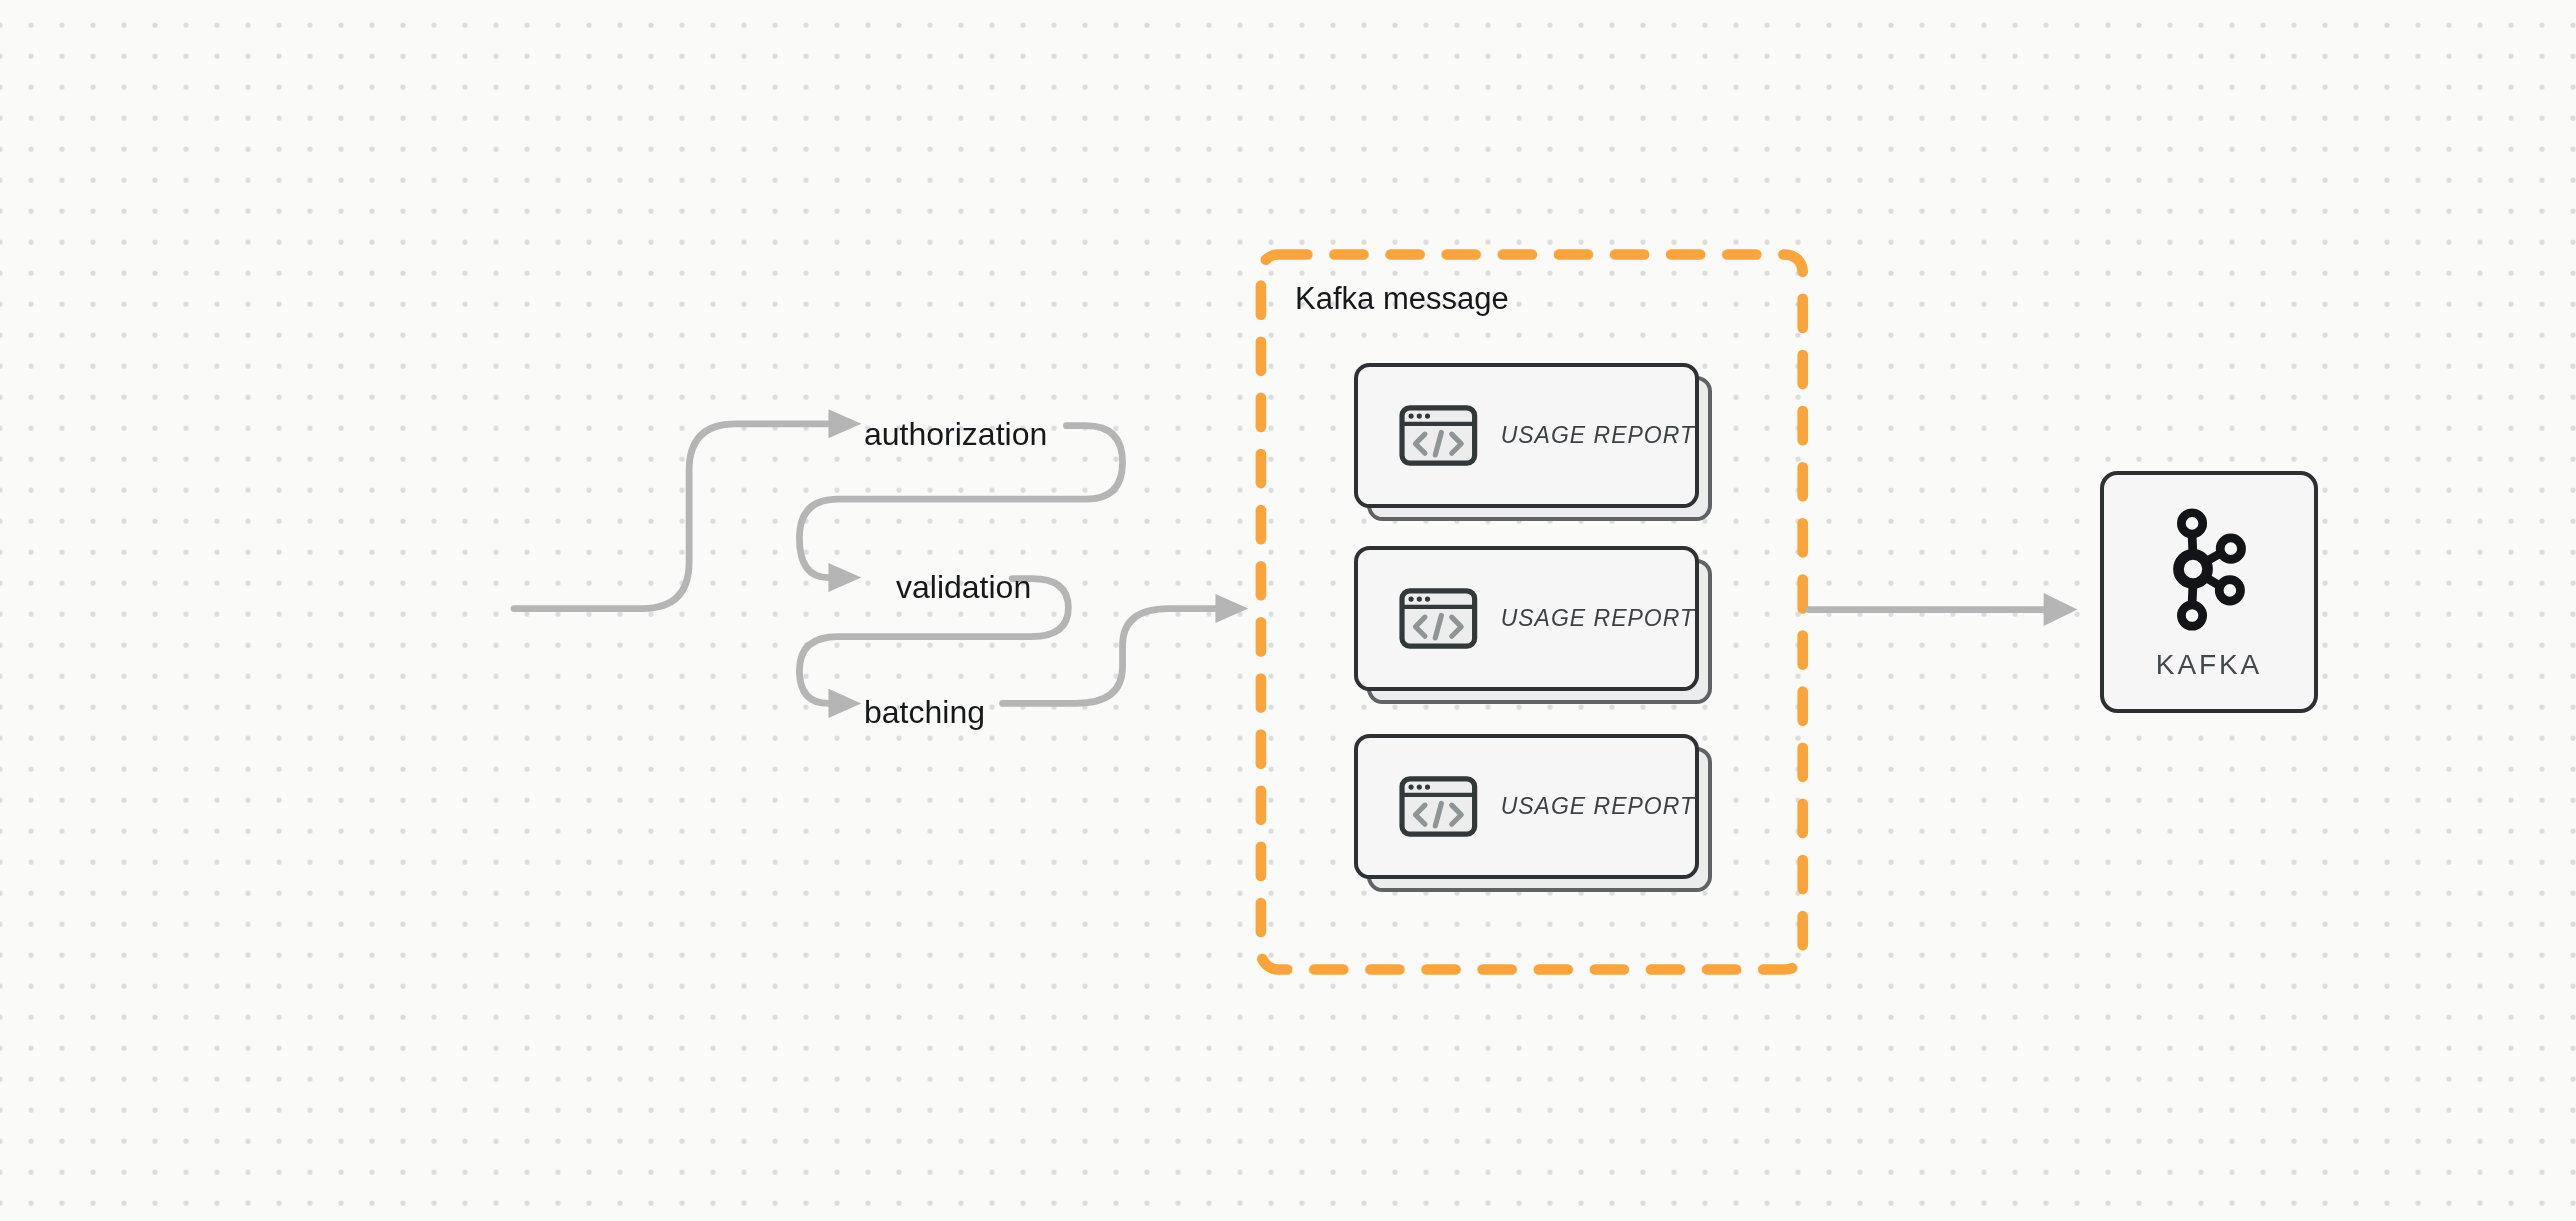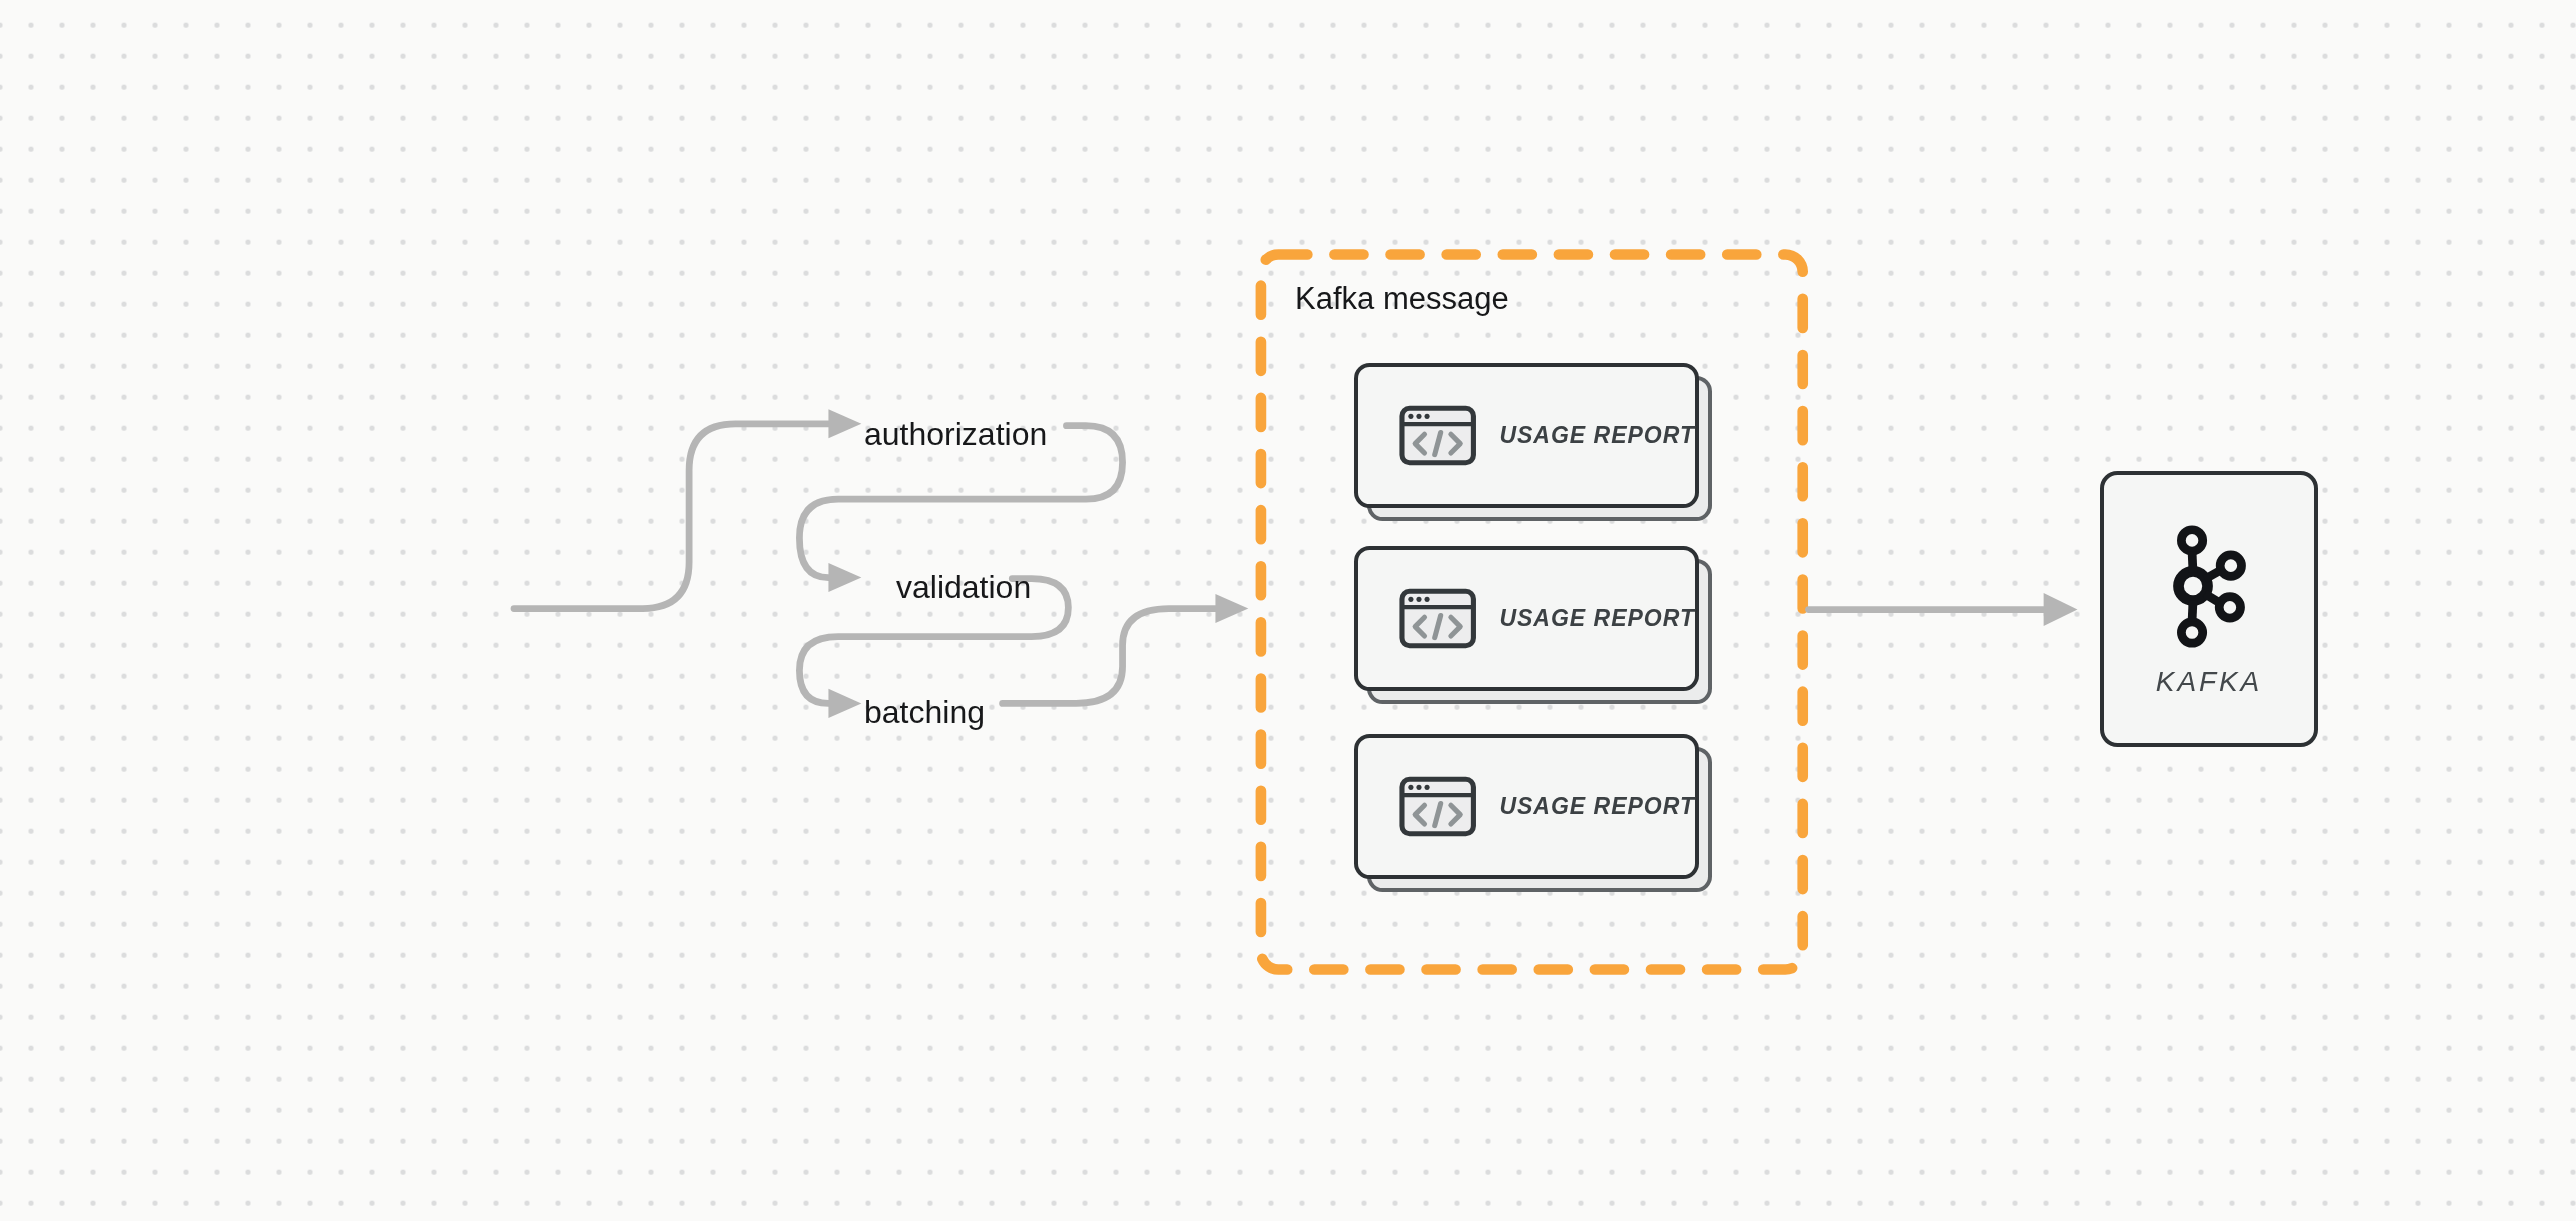--- a/index.html
+++ b/index.html
@@ -26,21 +26,21 @@
     background: #f5f6f5;
     border: 4.8px solid #2d3134;
     border-radius: 17.4px;
     display: flex;
     flex-direction: column;
     align-items: center;
     justify-content: center;
     z-index: 2;
   }
   .node-usage-service { left: 259px; top: 502px; width: 246px; height: 214px; gap: 15.5px; }
-  .node-kafka { left: 2100px; top: 471px; width: 218px; height: 276px; gap: 13.5px; font-style: italic; }
+  .node-kafka { left: 2100px; top: 471px; width: 218px; height: 242px; gap: 13.5px; }
   .node-label {
     color: #43484b;
     font-size: 22px;
     letter-spacing: 1.5px;
     white-space: nowrap;
   }
   .node-kafka .node-label { font-size: 28px; letter-spacing: 2.9px; }
   .step-label {
     position: absolute;
     color: #17181a;
@@ -88,21 +88,20 @@
     position: absolute;
     inset: 0;
     box-sizing: border-box;
     background: #f5f6f5;
     border: 4.8px solid #2d3134;
     border-radius: 15.5px;
     display: flex;
     align-items: center;
     padding-left: 41px;
     gap: 23px;
-    font-weight: bold;
   }
   .card-label {
     color: #3c4144;
     font-size: 23px;
     font-style: italic;
     letter-spacing: 1px;
     white-space: nowrap;
   }
 </style>
 </head>

